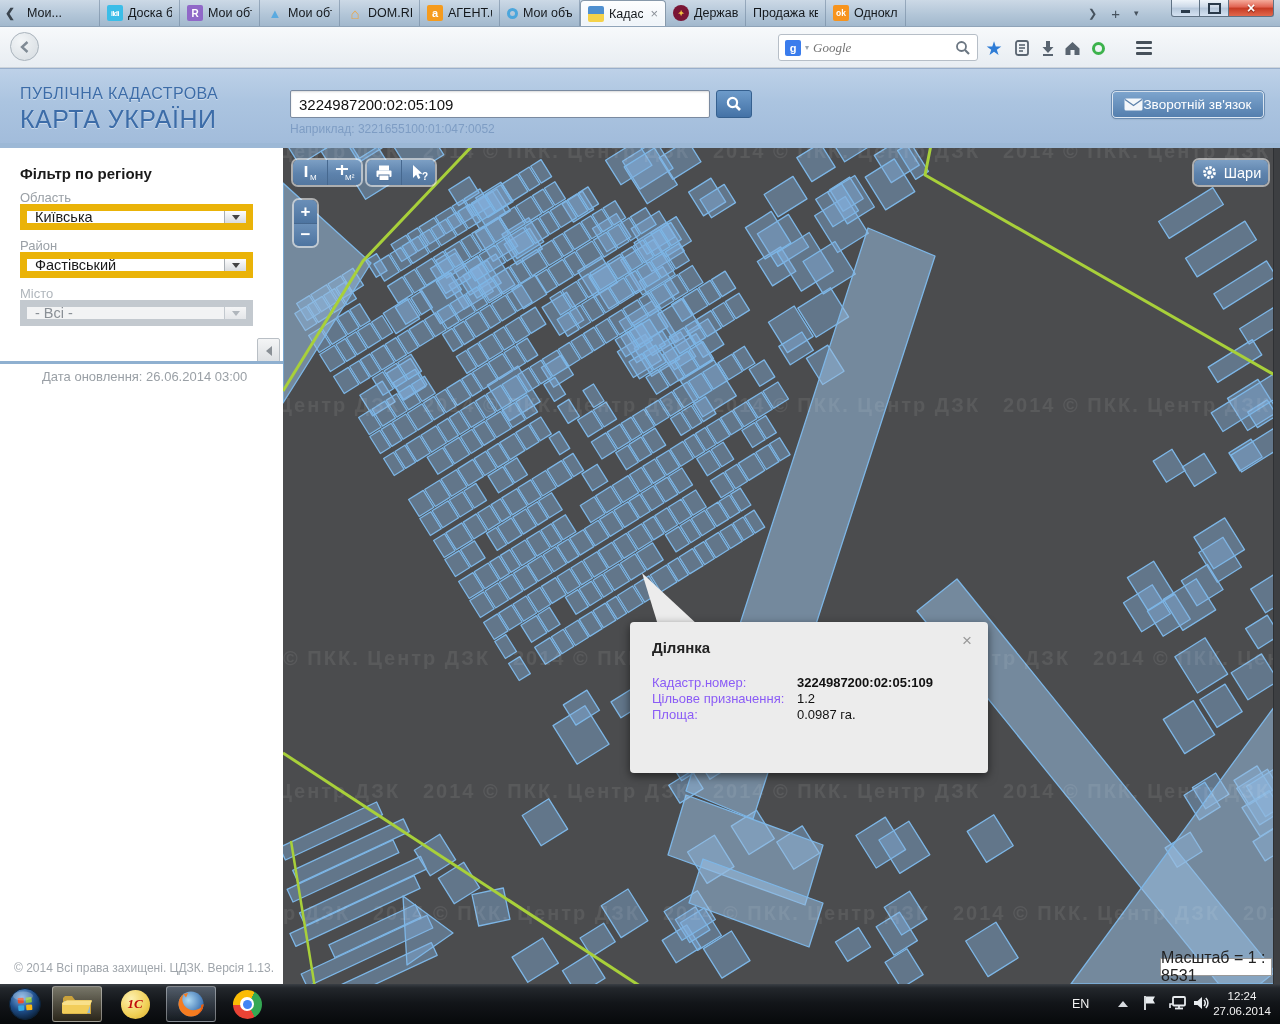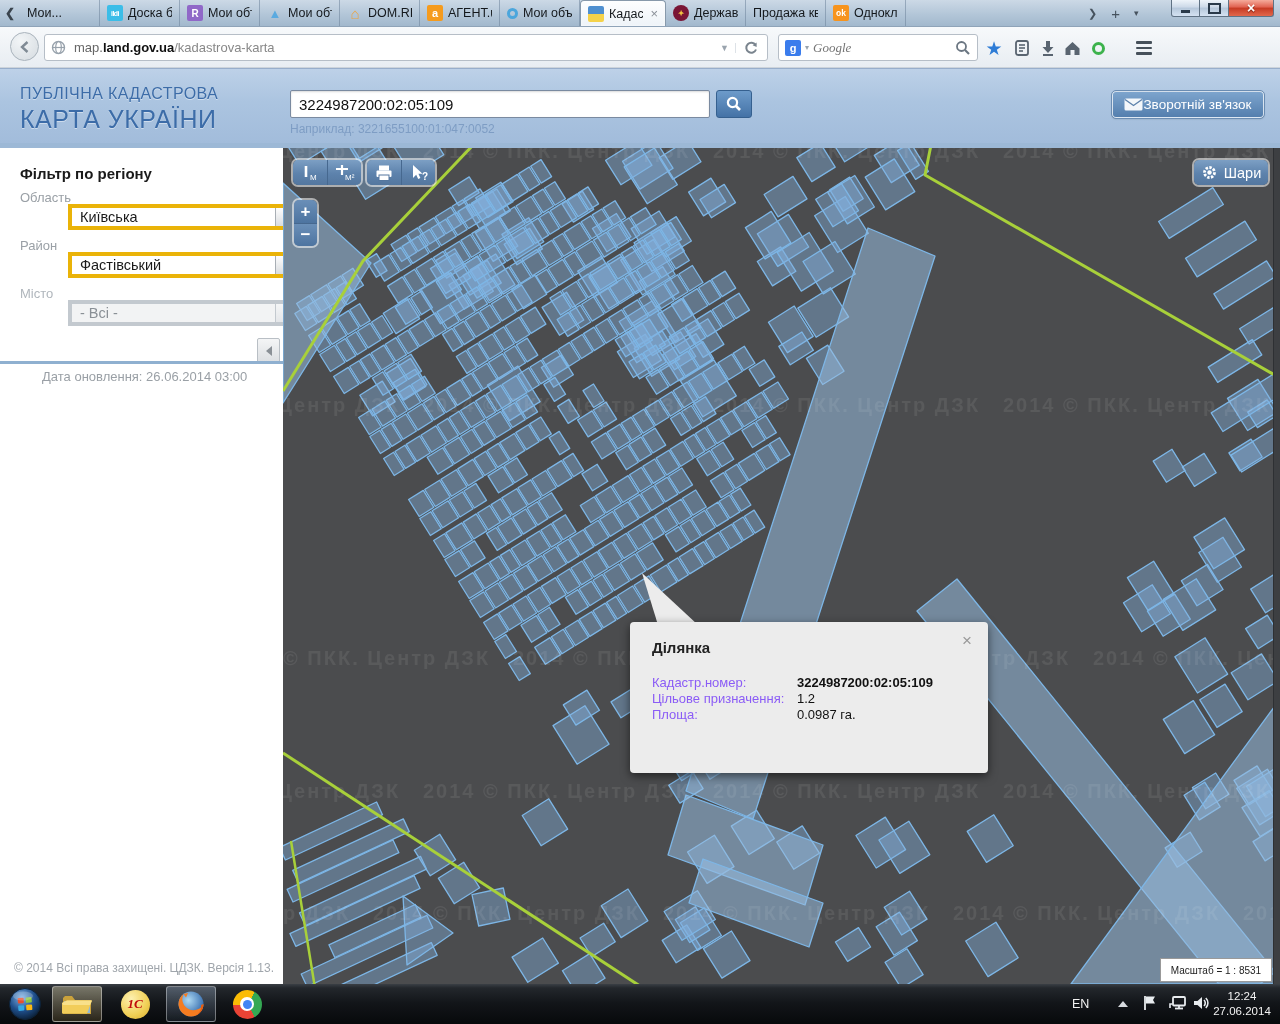--- a/index.html
+++ b/index.html
@@ -90,22 +90,22 @@
     outline:1px solid #6a8cb2; border-radius:4px; background:linear-gradient(180deg,#7da4cd,#547fae);
     color:#fff; font-size:13.5px; display:flex; align-items:center; justify-content:center; 
     box-shadow:0 1px 2px rgba(0,0,0,0.2); }
 
   
   #content { position:absolute; left:0; top:143px; width:1280px; height:841px; }
   #topstrip { position:absolute; left:0; top:0; width:1280px; height:5px; background:#9cb8d6; z-index:5; }
   #sidebar { position:absolute; left:0; top:0; width:283px; height:841px; background:#fff; }
   #filter-title { position:absolute; left:20px; top:22px; font-size:15px; font-weight:bold; color:#1a1a1a; }
   .sb-label { position:absolute; left:20px; font-size:13px; color:#9aa0a6; }
-  .sb-select { position:absolute; left:20px; width:233px; height:26px; background:#fff; border:4px solid #eab308;
-    display:flex; align-items:center;margin-left:48px; }
+  .sb-select { position:absolute; left:20px; width:233px; height:26px; background:#fff; border:7px solid #eab308;
+    display:flex; align-items:center; }
   .sb-select .val { flex:1; padding-left:8px; font-size:14.5px; color:#1a1a1a; }
   .sel-arrow { width:22px; height:100%; border-left:1px solid #a8aeb4;
     background:linear-gradient(180deg,#fdfdfd,#d9dcdf); display:flex; align-items:center; justify-content:center; }
   .sel-arrow::before { content:""; width:0; height:0; border-left:4px solid transparent;
     border-right:4px solid transparent; border-top:5px solid #444; }
   .sb-select.disabled { background:#f2f3f4; border-color:#c3c9cf; }
   .sb-select.disabled .val { color:#8a9096; }
   .sb-select.disabled .sel-arrow { background:linear-gradient(180deg,#f4f5f6,#e4e6e9); border-color:#c3c9cf; }
   .sb-select.disabled .sel-arrow::before { border-top-color:#b0b6bc; }
   #collapse-btn { position:absolute; left:257px; top:195px; width:23px; height:25px;
@@ -126,22 +126,22 @@
   .mbtn { width:34px; height:25px; background:linear-gradient(180deg,#7c9fc4 0%,#5d82ac 55%,#54779f 100%);
     display:flex; align-items:center; justify-content:center; color:#fff; }
   .mbtn + .mbtn { border-left:1px solid #46688f; }
   #mtb1 { left:8px; top:15px; } #mtb2 { left:82px; top:15px; }
   #mzoom { left:9px; top:55px; flex-direction:column; width:27px; }
   #mzoom .mbtn { width:23px; height:23px; font-size:17px; font-weight:bold;
     background:linear-gradient(180deg,#6a8fb8,#4d74a0); }
   #mzoom .mbtn + .mbtn { border-left:none; border-top:1px solid #46688f; }
   #layers-btn { left:909px; top:15px; } 
   #layers-btn .mbtn { width:74px; height:25px; gap:6px; font-size:14.5px; }
-  #scalebox { position:absolute; left:877px; top:815px; width:112px; height:24px; background:#fff;
-    border:1px solid #999; display:flex; align-items:center; justify-content:center; font-size:10px;
+  #scalebox { position:absolute; left:877px; top:815px; width:112px; height:18px; background:#fff;
+    border:1px solid #999; display:flex; align-items:center; justify-content:center; font-size:16px;
     color:#222; z-index:10; }
   #popup { position:absolute; left:347px; top:479px; width:358px; height:151px; background:#ececec;
     border-radius:4px; box-shadow:0 3px 10px rgba(0,0,0,0.55); z-index:20; }
   #popup-title { position:absolute; left:22px; top:17px; font-size:15px; font-weight:bold; color:#222; }
   #popup-close { position:absolute; right:16px; top:9px; font-size:17px; color:#999; }
   .prow { position:absolute; left:22px; width:320px; display:flex; font-size:13px; line-height:15.5px; }
   .prow .pl { width:145px; color:#8b5cf6; } .prow .pv { color:#111; }
   .prow.r0 { top:53px; } .prow.r0 .pv { font-weight:bold; } .prow.r1 { top:69px; } .prow.r2 { top:85px; }
 
   
@@ -232,37 +232,20 @@
       <span class="wbtn max"></span>
       <span class="wbtn close"></span>
     </div>
   </div>
 
   <div id="navbar">
     <div id="back-btn">
       <svg width="16" height="16">
           <path d="M10.5,3 L5,8 L10.5,13" stroke="#7f8a94" stroke-width="2.4" fill="none"></path>
         </svg>
-    </div>
-    <div id="urlbar">
-      <span class="globe">
-        <svg width="15" height="15">
-            <circle cx="7.5" cy="7.5" r="6" fill="none" stroke="#98a2ac" stroke-width="1.4"></circle>
-            <ellipse cx="7.5" cy="7.5" rx="2.8" ry="6" fill="none" stroke="#98a2ac" stroke-width="1.2"></ellipse>
-            <line x1="1.5" y1="7.5" x2="13.5" y2="7.5" stroke="#98a2ac" stroke-width="1.2"></line>
-          </svg>
-      </span>
-      <span id="urltext"><span class="pre">map.</span><span class="dom">land.gov.ua</span><span class="path">/kadastrova-karta</span></span>
-      <span id="url-drop">▼</span>
-      <span id="url-reload">
-        <svg width="16" height="16">
-            <path d="M12.5,5 A5,5 0 1 0 13,9.5" fill="none" stroke="#7a848e" stroke-width="2"></path>
-            <polygon points="13.6,2.5 13.6,7 9.6,5.2" fill="#7a848e"></polygon>
-          </svg>
-      </span>
     </div>
     <div id="searchbox">
       <span class="gtile"></span>
       <span class="gcaret">▾</span>
       <input placeholder="Google" style="">
       <svg width="16" height="16">
           <circle cx="6.5" cy="6.5" r="4.5" fill="none" stroke="#6b7682" stroke-width="1.8"></circle>
           <line x1="10" y1="10" x2="14" y2="14" stroke="#6b7682" stroke-width="2.2"></line>
         </svg>
     </div>

